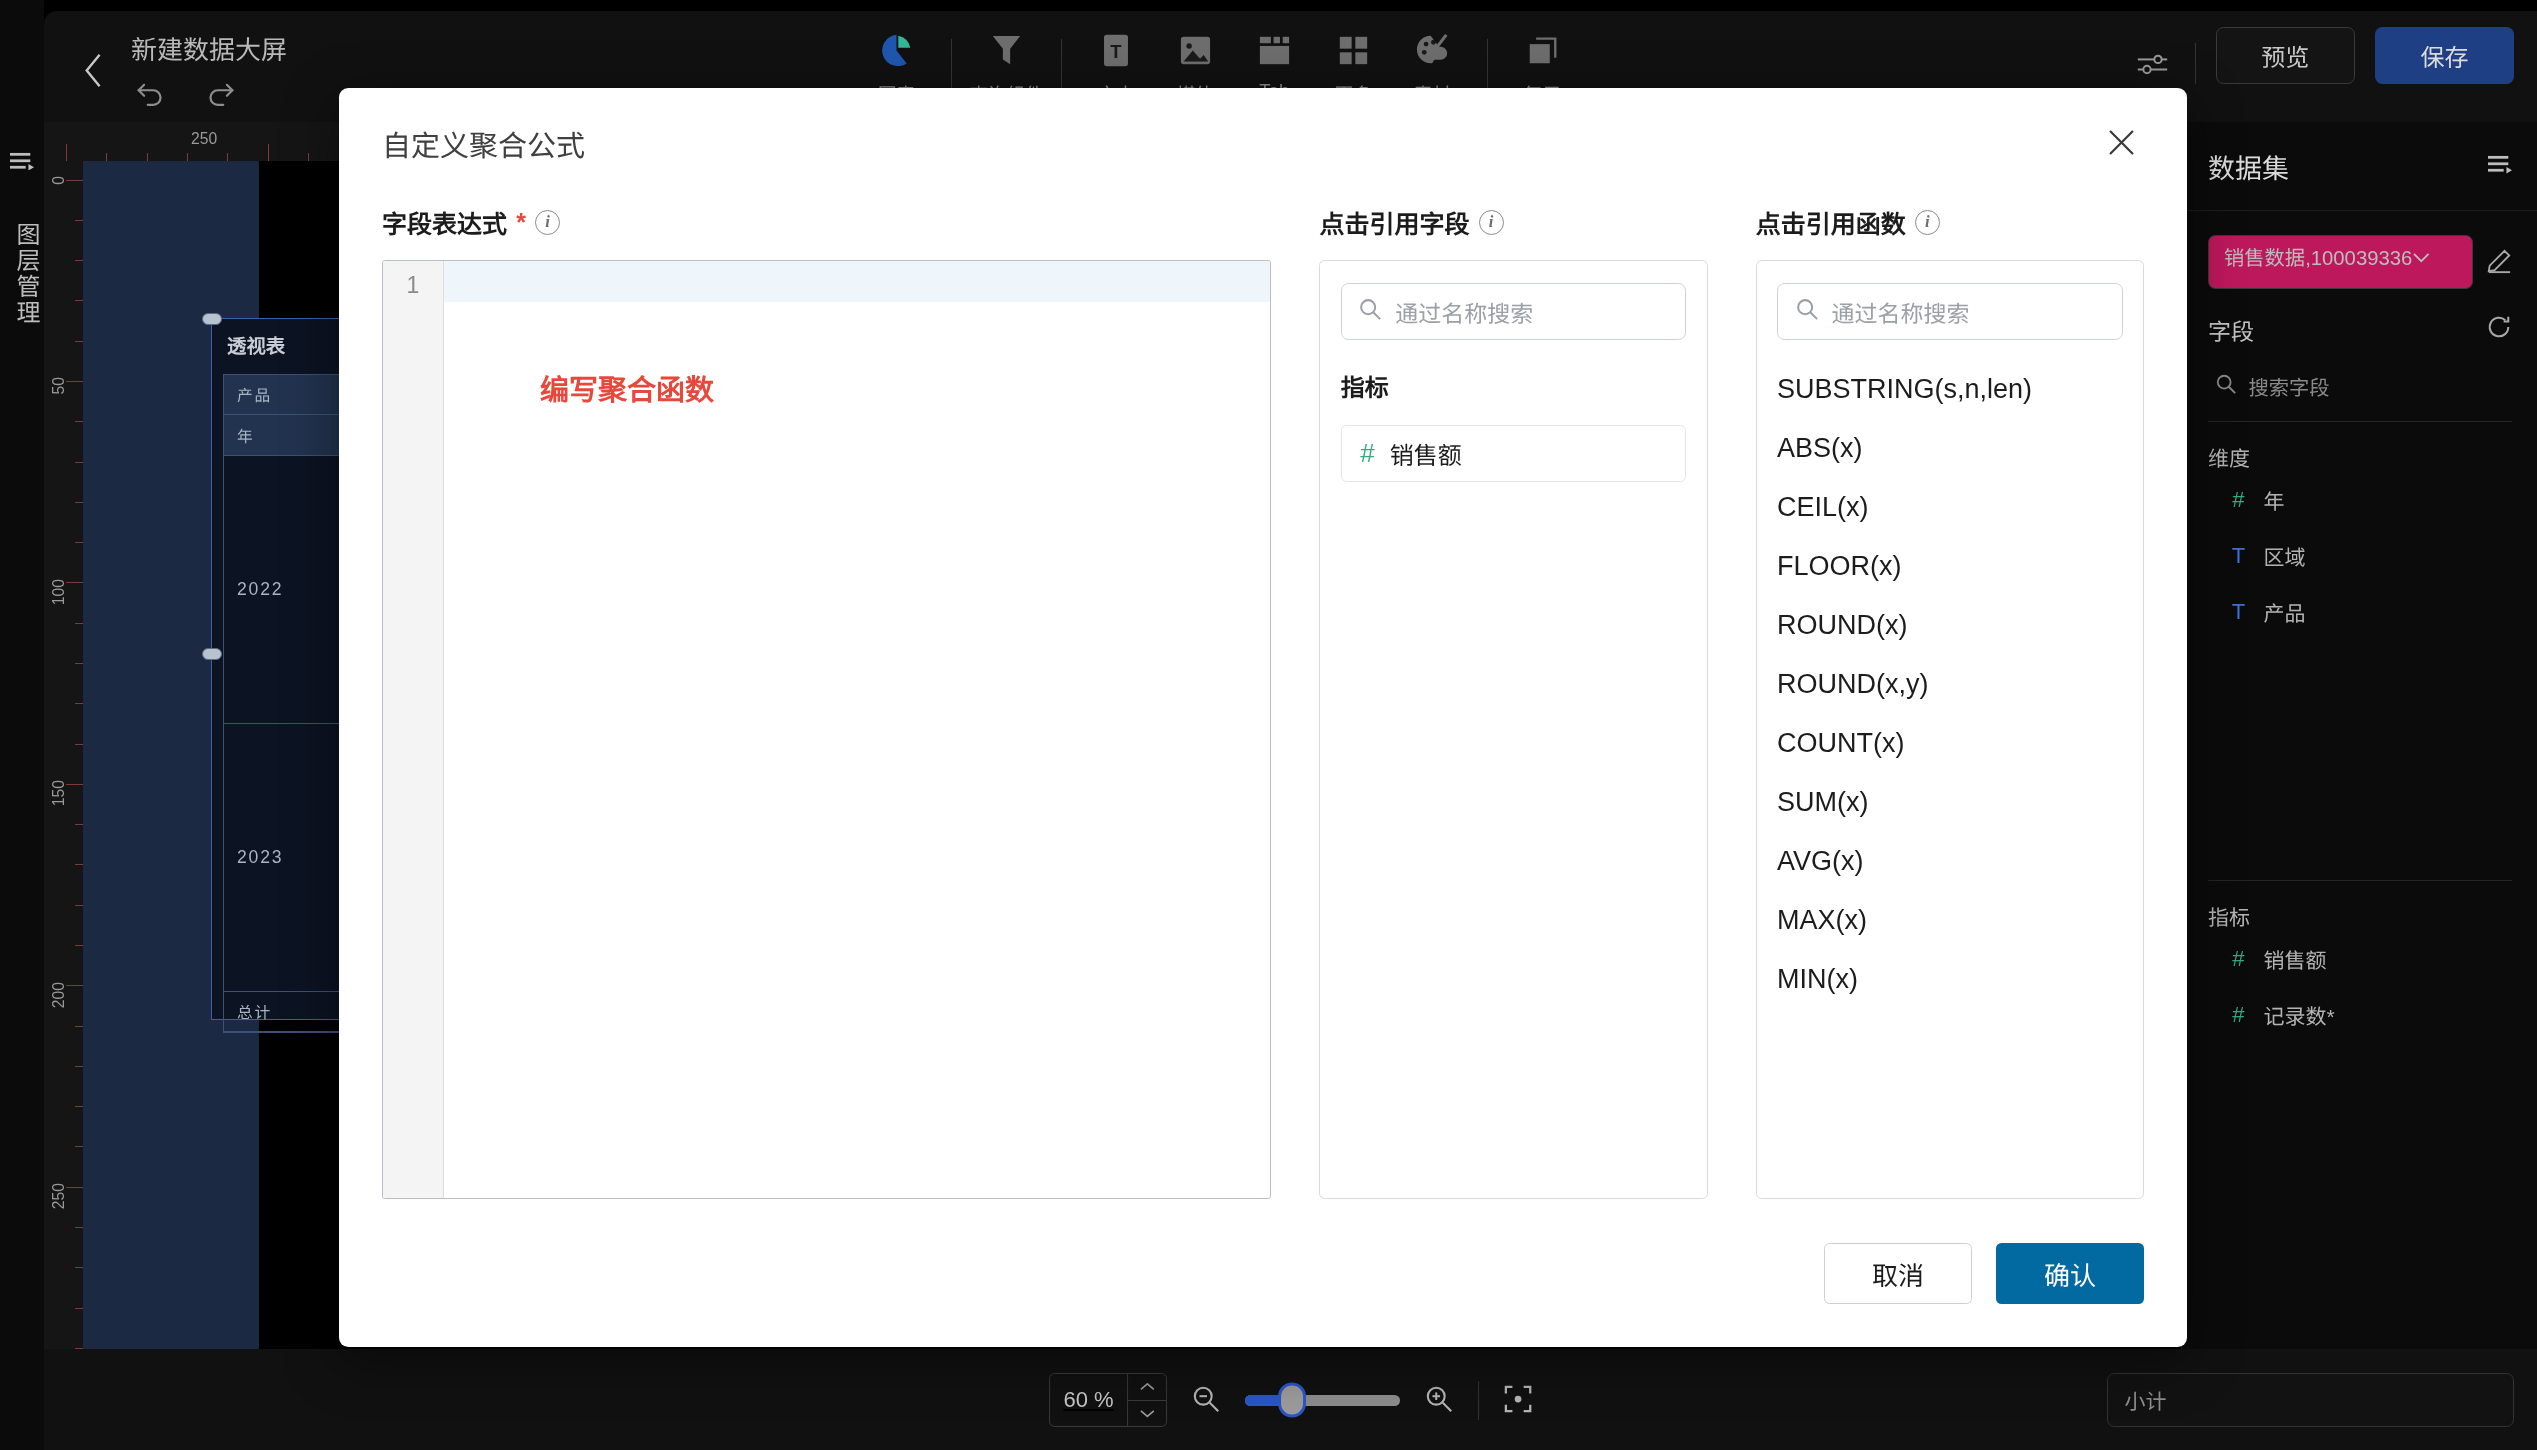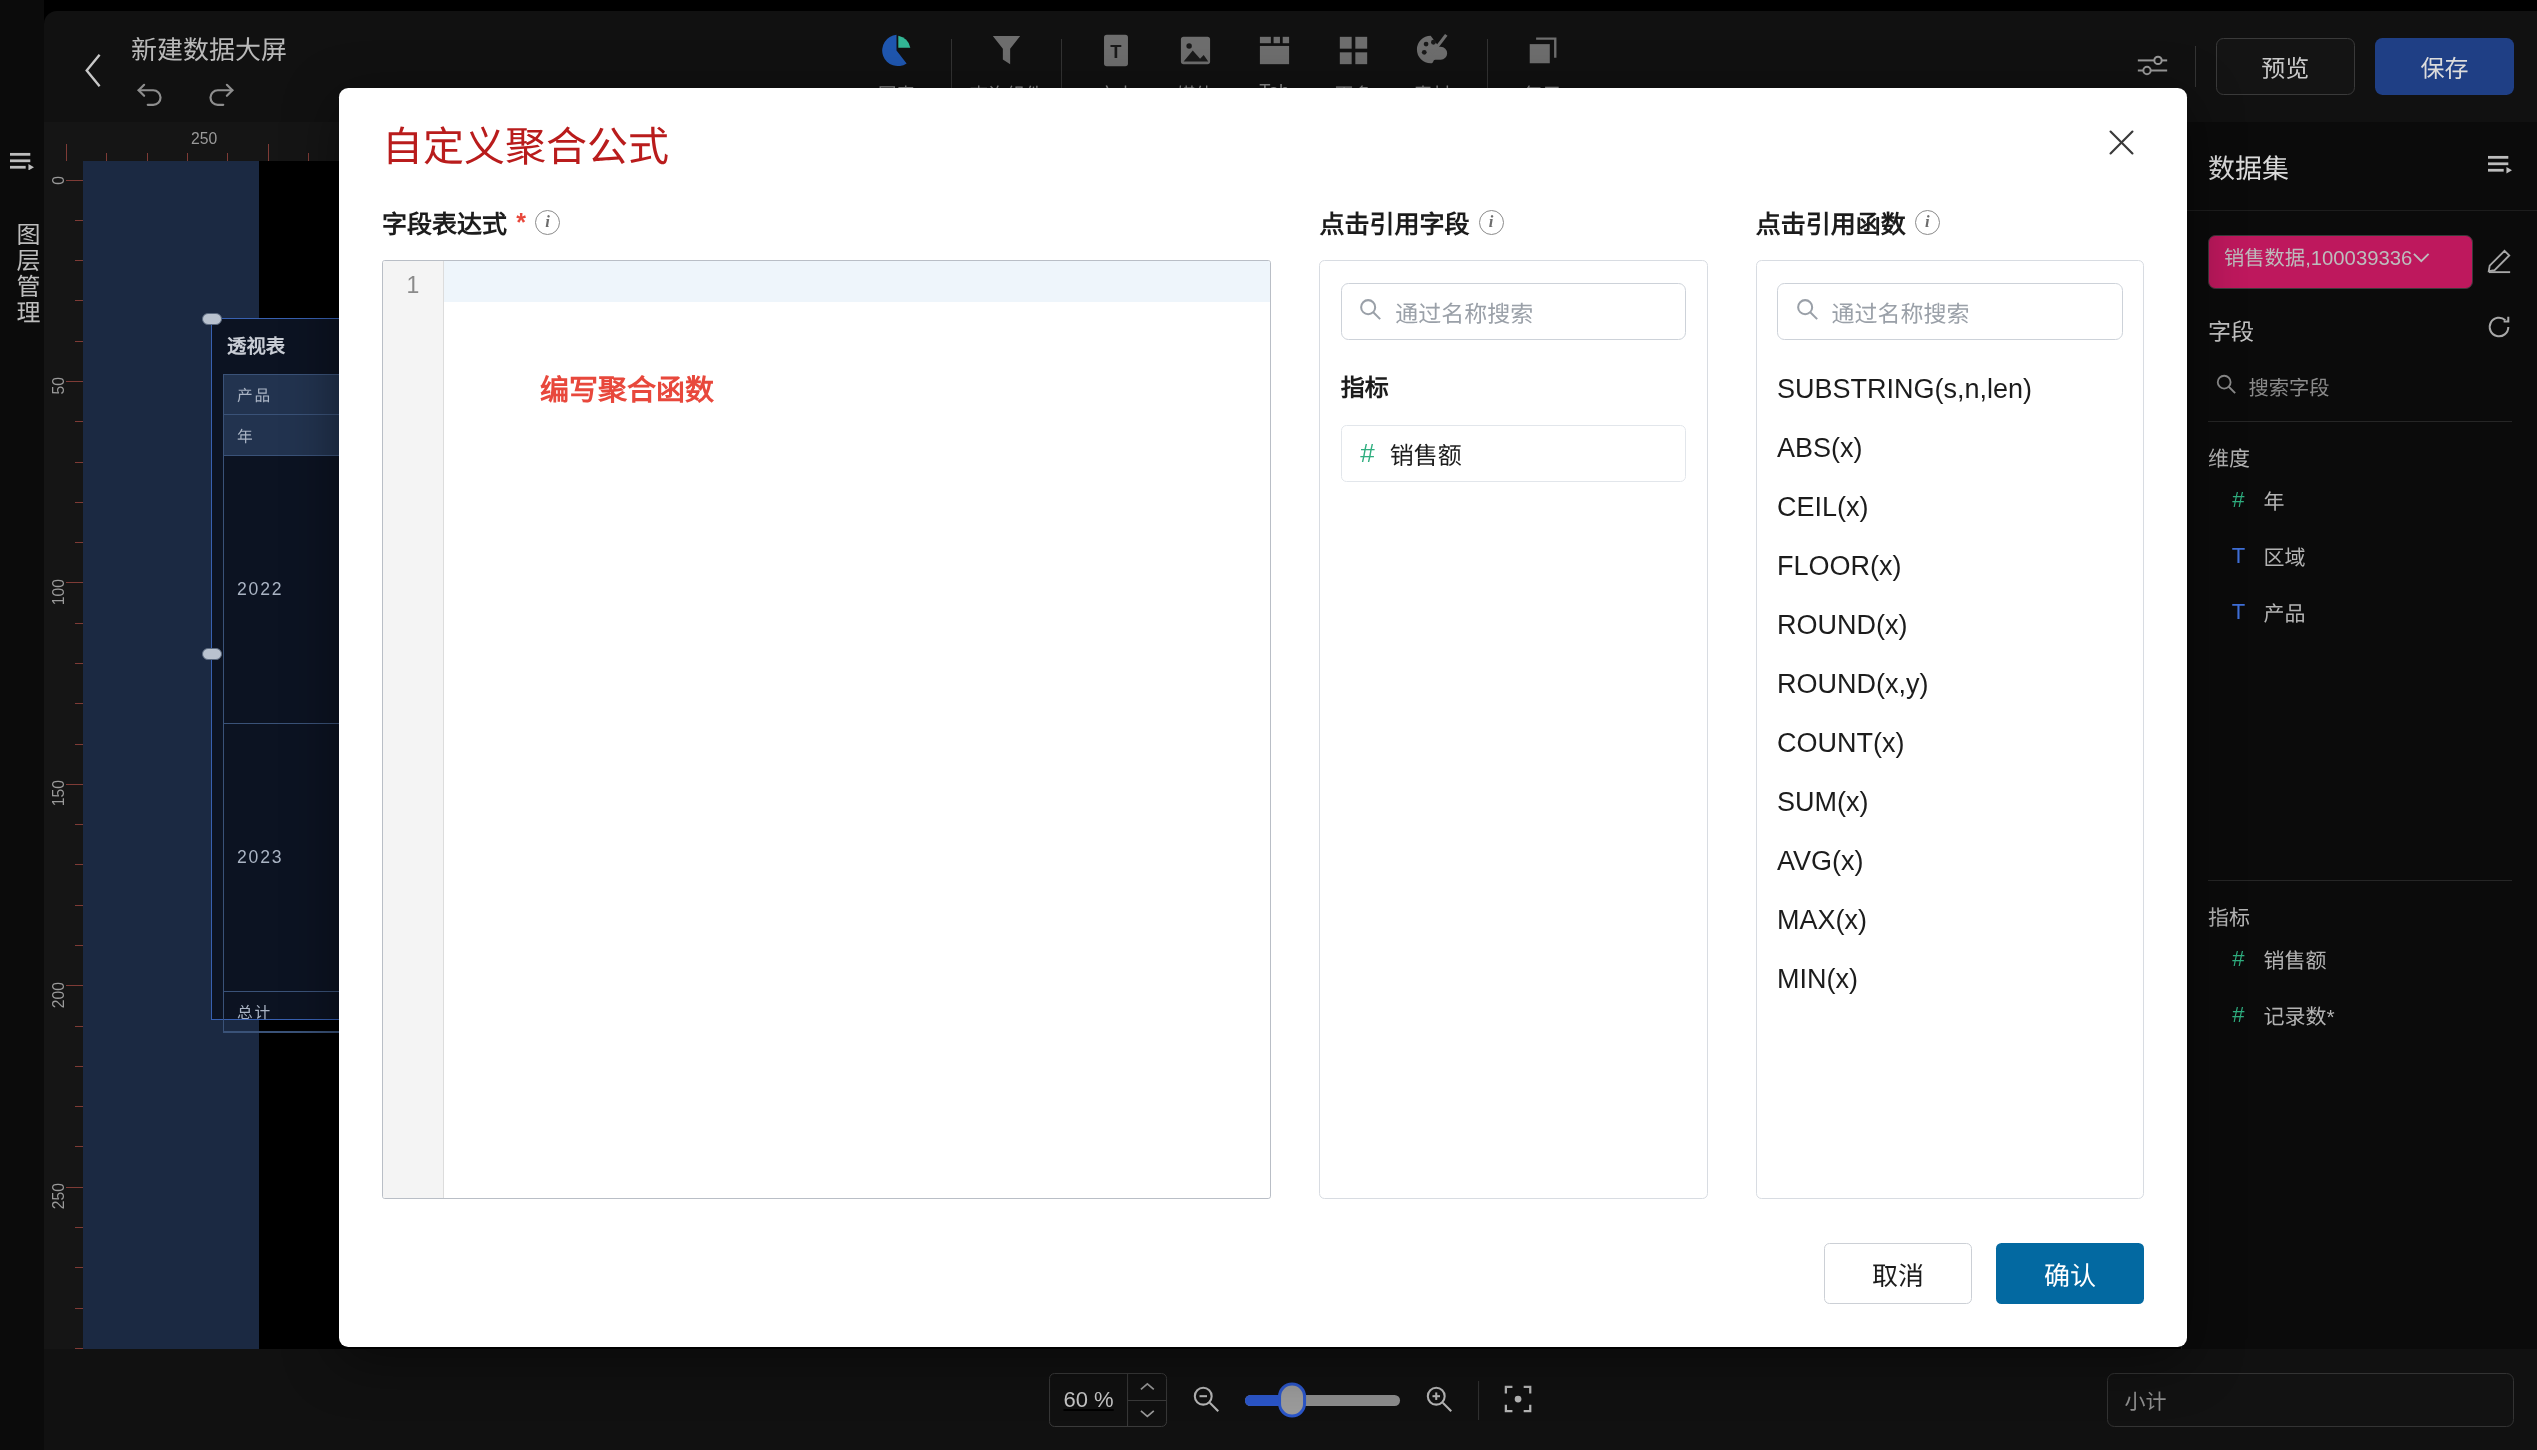--- a/index.html
+++ b/index.html
@@ -45,22 +45,22 @@
   }
   .tool-item {
     width: 79px; display: flex; flex-direction: column; align-items: center;
     gap: 9.2px; padding-top: 13px; cursor: pointer;
   }
   .tool-item .glyph { height: 41px; display:flex; align-items:center; justify-content:center; }
   .tool-item .tlabel { color: #8a8a8a; font-size: 18.5px; white-space: nowrap; }
   .tool-sep { width: 0.9px; height: 50px; background: #333; margin: 22px 15px 0 15px; }
 
   .topbar-right {
-    position: absolute; right: 24px; top: 27px;
-    display: flex; align-items: center; gap: 20.3px;
+    position: absolute; right: 24px; top: 16px;
+    display: flex; align-items: flex-end; gap: 20.3px;
   }
   .slider-ico { color:#9a9a9a; cursor:pointer; padding: 5.5px; }
   .vdiv { width:0.9px; height:41px; background:#343434; }
   .btn-preview {
     height: 57px; min-width: 139px; padding: 0 31px;
     border: 0.9px solid #3a3a3a; border-radius: 7.4px;
     background: #141414; color: #c9c9c9; font-size: 24px;
     display:flex; align-items:center; justify-content:center; cursor:pointer;
   }
   .btn-save {
@@ -201,21 +201,21 @@
   .modal {
     position:absolute; left: 339px; top: 88px; width: 1848px; height: 1259px;
     background:#fff; border-radius: 9.2px;
     box-shadow: 0 13px 55px rgba(0,0,0,.45);
     display:flex; flex-direction:column;
   }
   .modal-head {
     height: 109px; display:flex; align-items:center; justify-content:space-between;
     padding: 0 41px 0 43px;
   }
-  .modal-title { font-size: 41px; color:#b91c1c; }
+  .modal-title { font-size: 29px; color:#404040; }
   .close-x { color:#3a3a3a; cursor:pointer; padding: 9.2px; line-height: 0;}
   .modal-body { flex:1; display:flex; gap: 48px; padding: 0 43px; }
   .col-expr { width: 898px; display:flex; flex-direction:column; }
   .col-fields { width: 392px; display:flex; flex-direction:column; }
   .col-funcs { width: 392px; display:flex; flex-direction:column; }
   .col-label {
     display:flex; align-items:center; gap: 9.2px;
     font-size: 25px; color:#1c1c1c; font-weight: 700; height: 50px;
   }
   .req { color:#e8483c; font-size: 25px; }

